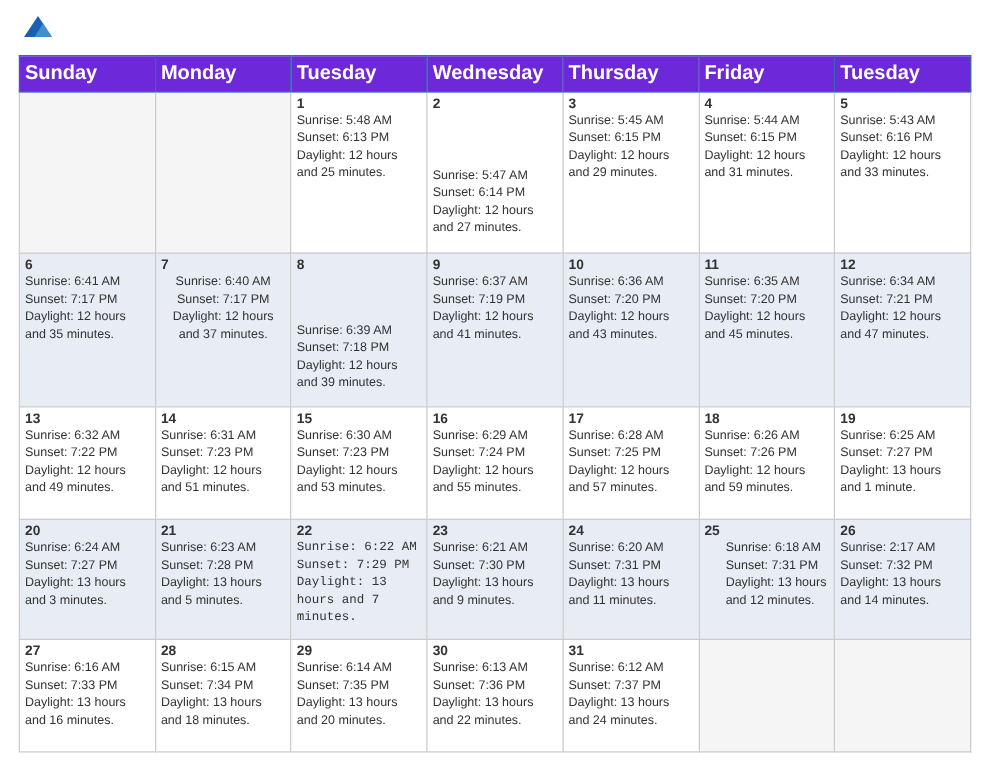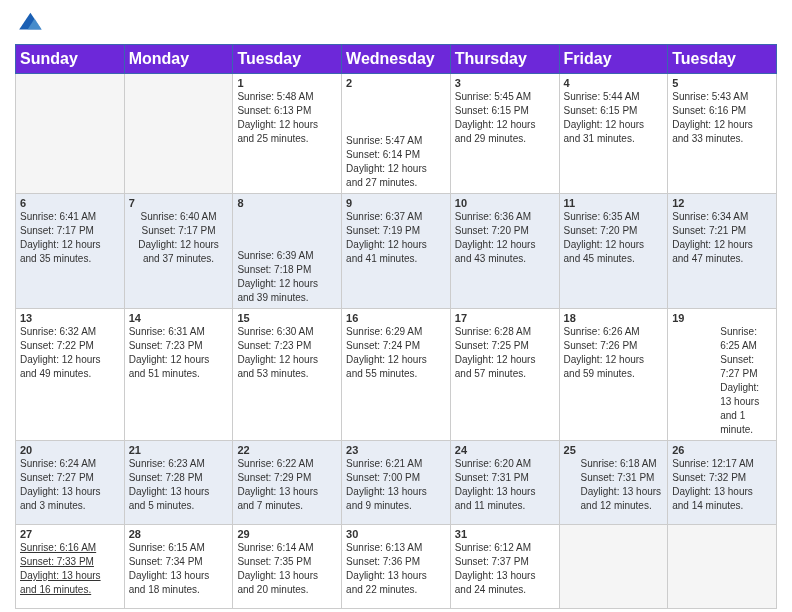--- a/index.html
+++ b/index.html
@@ -237,73 +237,73 @@
 Daylight: 12 hours and 57 minutes.</div>
           </td>
           <td>
             <span class="day-number">18</span>
             <div class="day-info" style="white-space: pre-line;">Sunrise: 6:26 AM
 Sunset: 7:26 PM
 Daylight: 12 hours and 59 minutes.</div>
           </td>
           <td>
             <span class="day-number">19</span>
-            <div class="day-info" style="white-space: pre-line; margin-left: 48px;">Sunrise: 6:25 AM
+            <div class="day-info" style="white-space: pre-line;">Sunrise: 6:25 AM
 Sunset: 7:27 PM
 Daylight: 13 hours and 1 minute.</div>
           </td>
         </tr>
         <tr class="row-shade">
           <td>
             <span class="day-number">20</span>
             <div class="day-info" style="white-space: pre-line;">Sunrise: 6:24 AM
 Sunset: 7:27 PM
 Daylight: 13 hours and 3 minutes.</div>
           </td>
           <td>
             <span class="day-number">21</span>
             <div class="day-info" style="white-space: pre-line;">Sunrise: 6:23 AM
 Sunset: 7:28 PM
 Daylight: 13 hours and 5 minutes.</div>
           </td>
           <td>
             <span class="day-number">22</span>
-            <div class="day-info" style="white-space: pre-line;">Sunrise: 6:22 AM
+            <div class="day-info" style="white-space: pre-line; font-family: Liberation Mono, monospace;">Sunrise: 6:22 AM
 Sunset: 7:29 PM
 Daylight: 13 hours and 7 minutes.</div>
           </td>
           <td>
             <span class="day-number">23</span>
             <div class="day-info" style="white-space: pre-line;">Sunrise: 6:21 AM
-Sunset: 7:00 PM
+Sunset: 7:30 PM
 Daylight: 13 hours and 9 minutes.</div>
           </td>
           <td>
             <span class="day-number">24</span>
             <div class="day-info" style="white-space: pre-line;">Sunrise: 6:20 AM
 Sunset: 7:31 PM
 Daylight: 13 hours and 11 minutes.</div>
           </td>
           <td>
             <span class="day-number">25</span>
             <div class="day-info" style="white-space: pre-line; margin-left: 17px;">Sunrise: 6:18 AM
 Sunset: 7:31 PM
 Daylight: 13 hours and 12 minutes.</div>
           </td>
           <td>
             <span class="day-number">26</span>
-            <div class="day-info" style="white-space: pre-line;">Sunrise: 12:17 AM
+            <div class="day-info" style="white-space: pre-line;">Sunrise: 2:17 AM
 Sunset: 7:32 PM
 Daylight: 13 hours and 14 minutes.</div>
           </td>
         </tr>
         <tr>
           <td>
             <span class="day-number">27</span>
-            <div class="day-info" style="white-space: pre-line; text-decoration: underline;">Sunrise: 6:16 AM
+            <div class="day-info" style="white-space: pre-line;">Sunrise: 6:16 AM
 Sunset: 7:33 PM
 Daylight: 13 hours and 16 minutes.</div>
           </td>
           <td>
             <span class="day-number">28</span>
             <div class="day-info" style="white-space: pre-line;">Sunrise: 6:15 AM
 Sunset: 7:34 PM
 Daylight: 13 hours and 18 minutes.</div>
           </td>
           <td>

